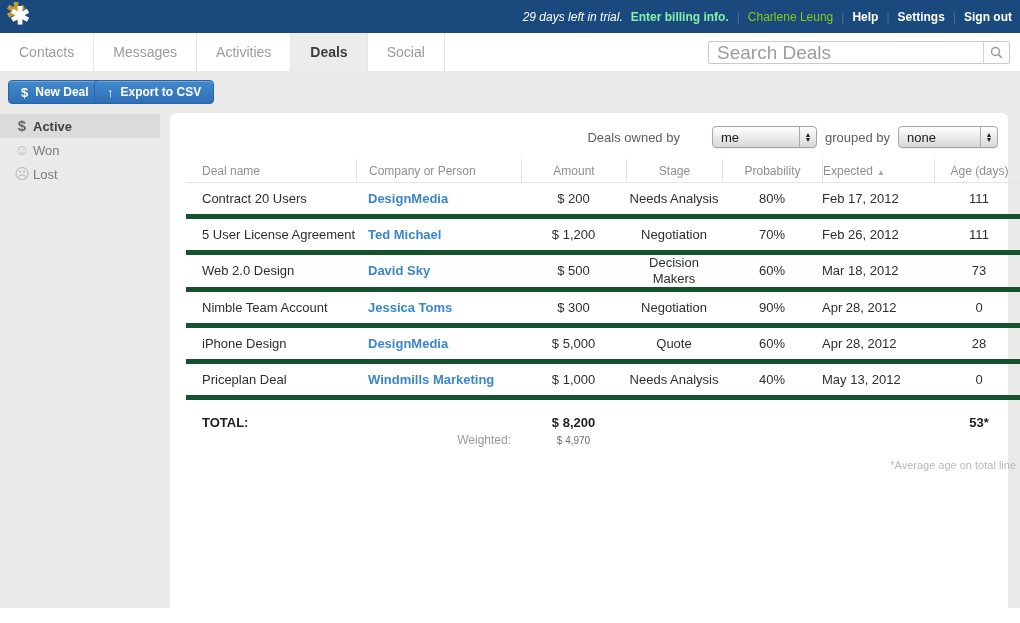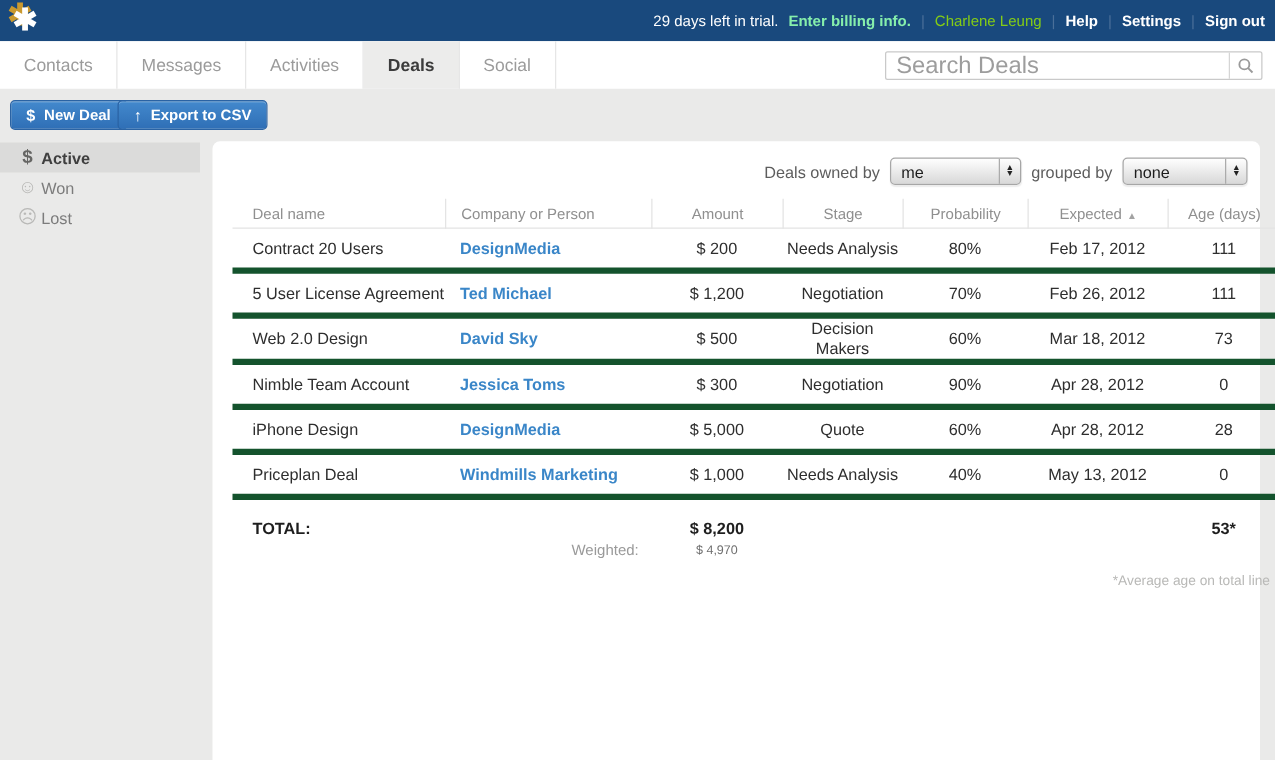--- a/index.html
+++ b/index.html
@@ -4,21 +4,21 @@
 <style>
   * { margin:0; padding:0; box-sizing:border-box; }
   html,body { width:1020px; height:623px; background:#ffffff; font-family:"Liberation Sans", sans-serif; overflow:hidden; position:relative; }
 
   
   .topbar { position:absolute; top:0; left:0; width:1020px; height:33px; background:#19497d; }
   .logo { position:absolute; left:8px; top:1px; width:30px; height:30px; }
   .logo .back { position:absolute; left:-2px; top:-3px; color:#c9992f; font-size:24px; font-weight:bold; }
   .logo .front { position:absolute; left:2px; top:1px; color:#ffffff; font-size:24px; font-weight:bold; }
   .topbar-right { position:absolute; right:8px; top:0; height:33px; display:flex; align-items:center; gap:8px; font-size:12px; }
-  .trial-text { color:#ffffff; }
+  .trial-text { color:#ffffff;font-style:italic; }
   .billing-link { color:#86efac; cursor:pointer;font-weight:bold; }
   .tb-sep { color:#4a6f99; }
   .user-name { color:#84cc16; cursor:pointer; }
   .tb-link { color:#ffffff; font-weight:bold; cursor:pointer; }
 
   
   .nav { position:absolute; top:33px; left:0; width:1020px; height:38px; background:#ffffff; }
   .tabs { display:flex; height:38px; }
   .tab { padding:0 19px; line-height:38px; font-size:14px; color:#9b9b9b; border-right:1px solid #e6e6e6; cursor:pointer; }
   .tab.active { color:#3c3c3c; font-weight:bold; background:#ececeb; }
@@ -45,31 +45,31 @@
 
   
   .panel { position:absolute; left:170px; top:42px; width:838px; height:495px; background:#ffffff; border-radius:6px 6px 0 0; }
 
   
   .filters { position:absolute; top:13px; right:10px; display:flex; align-items:center; gap:8px; }
   .filter-label { font-size:13px; color:#5d5d5d; }
   .selectbox { height:22px; border:1px solid #a6a6a6; border-radius:4px; background:linear-gradient(#fefefe, #d8d8d8); display:flex; align-items:center; cursor:pointer; box-shadow:0 1px 1px rgba(0,0,0,.08); }
   .selectbox .sel-val { flex:1; padding-left:8px; font-size:13px; color:#1d1d1d; }
   .selectbox .sel-arrows { width:17px; align-self:stretch; border-left:1px solid #ababab; display:flex; flex-direction:column; align-items:center; justify-content:center; line-height:5px; font-size:7px; color:#222; }
-  .sel-me { width:105px; } .sel-none { width:100px;justify-content:center; }
+  .sel-me { width:105px;margin-left:24px; } .sel-none { width:100px;justify-content:center; }
 
   
   .dtable { position:absolute; top:46px; left:16px; width:838px; }
   .trow { display:flex; width:838px; }
   .c-deal { width:170px; padding-left:16px; }
   .c-company { width:165px; }
   .c-amount { width:105px; text-align:center; }
   .c-stage { width:96px; text-align:center; }
   .c-prob { width:100px; text-align:center; }
-  .c-exp { width:112px; text-align:center; }
+  .c-exp { width:112px; }
   .c-age { width:90px; text-align:center; }
   .thead { height:24px; align-items:center; border-bottom:1px solid #e4e4e4; }
   .thead > div { font-size:12px; color:#8f8f8f; line-height:24px; height:24px; }
   .thead > div + div { border-left:1px solid #e4e4e4; }
   .sort-arrow { font-size:8px; color:#a2a2a2; margin-left:4px; }
   .tbody-row { min-height:36px; align-items:center; border-bottom:5px solid #14532d; font-size:13px; color:#2e2e2e; line-height:16px; }
   .tbody-row .c-deal { padding-top:2px; padding-bottom:2px; }
   .company-link { color:#3a86c8; font-weight:bold; cursor:pointer; }
 
   

